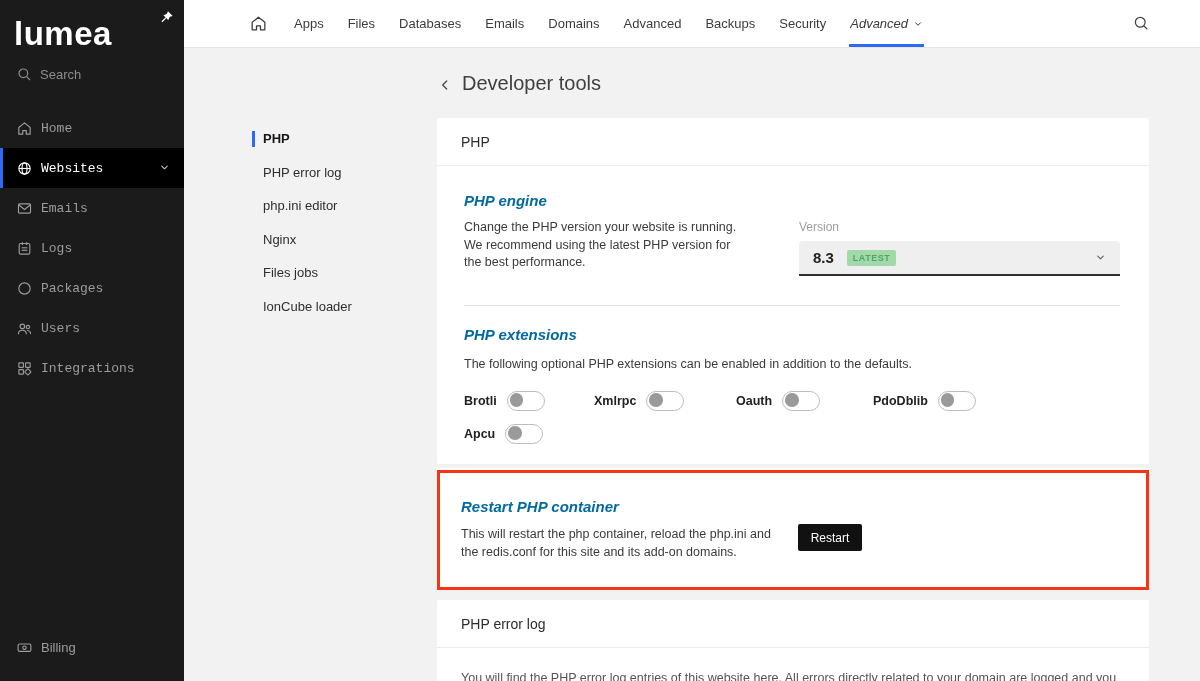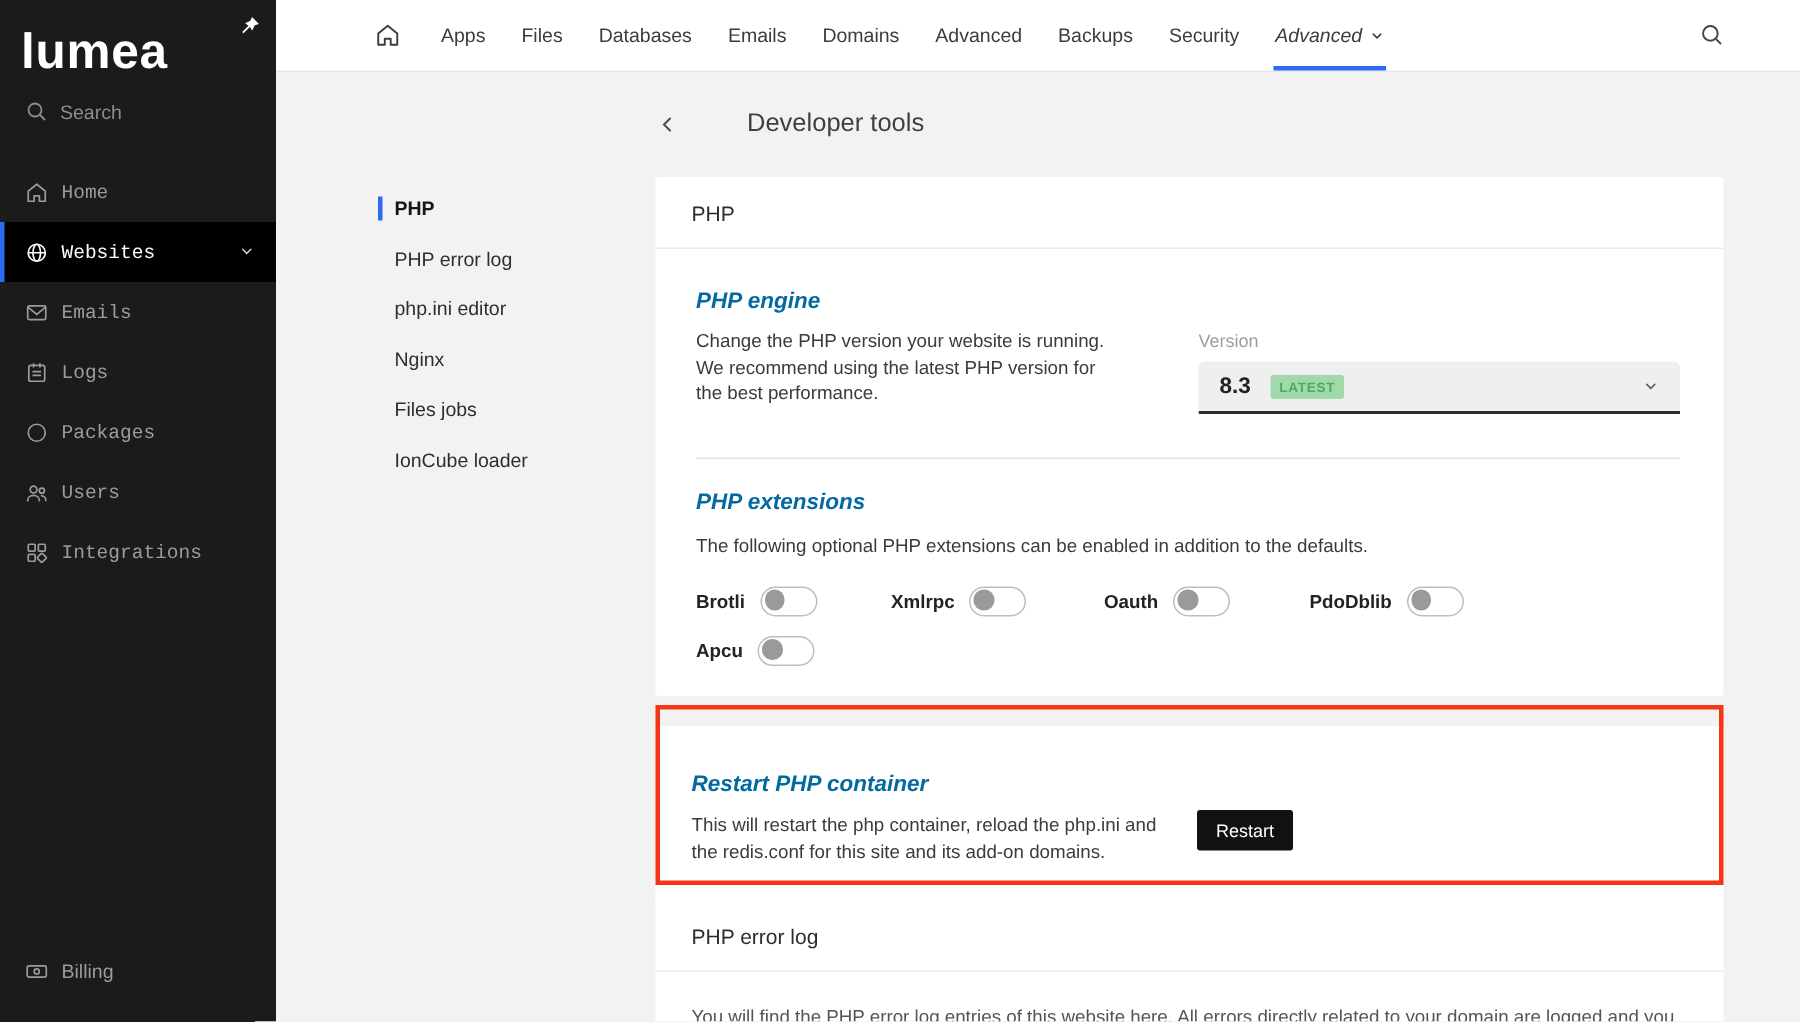--- a/index.html
+++ b/index.html
@@ -24,21 +24,21 @@
   .topbar { position:absolute; left:184px; top:0; width:1016px; height:48px; background:#fff; border-bottom:1px solid #e7e7e7; display:flex; align-items:stretch; padding-left:64px; z-index:5; }
   .topnav-item { display:flex; align-items:center; gap:5px; font-size:13px; color:#3c3c3c; padding:3px 1px 0 1px; margin-right:22px; border-bottom:3px solid transparent; cursor:pointer; white-space:nowrap; }
   .topnav-item.home { margin-right:24px; }
   .topnav-item.active { border-bottom-color:#2f6bf2;font-style:italic; }
   .topbar-search { position:absolute; right:48px; top:14px; width:20px; height:20px; cursor:pointer; }
 
   
   .content { position:absolute; left:184px; top:48px; width:1016px; height:633px; background:#f2f2f2; overflow:hidden; }
 
   .page-title-row { position:absolute; left:253px; top:24px; display:flex; align-items:center; gap:9px; }
-  .page-title { font-size:17px; color:#3f3f3f;margin-left:36px; }
+  .page-title { font-size:20px; color:#3f3f3f; }
   .back-btn { cursor:pointer; margin-top:2px; }
 
   .subnav { position:absolute; left:68px; top:74px; width:160px; }
   .subnav-item { height:33.5px; display:flex; align-items:center; cursor:pointer; }
   .subnav-item .bar { width:3px; height:16px; background:transparent; margin-right:8px; }
   .subnav-item .lbl { font-size:13px; color:#2e2e2e; }
   .subnav-item.active .bar { background:#2f6bf2; }
   .subnav-item.active .lbl { font-weight:700; color:#171717; }
 
   .card { position:absolute; left:253px; width:712px; background:#fff; border-radius:2px; }
@@ -55,21 +55,21 @@
   .version-value { font-size:15px; font-weight:600; color:#222; }
   .version-badge { margin-left:13px; background:#a2d9ab; color:#4fa763; font-size:9px; font-weight:700; letter-spacing:.5px; padding:3px 6px; border-radius:2px; }
   .version-select .chev { margin-left:auto; }
 
   .toggles-grid { position:absolute; left:27px; top:272px; display:grid; grid-template-columns:130px 142px 137px auto; row-gap:12px; }
   .toggle-cell { display:flex; align-items:center; gap:10px; height:21px; }
   .toggle-cell .lbl { font-size:12.5px; font-weight:600; color:#222; }
   .toggle { width:38px; height:20px; border:1.5px solid #bdbdbd; border-radius:10px; background:#fff; position:relative; cursor:pointer; }
   .toggle .knob { position:absolute; left:2px; top:1.75px; width:13.5px; height:13.5px; border-radius:50%; background:#9a9a9a; }
 
-  .restart-card { top:436px; height:120px; }
+  .restart-card { top:420px; height:120px; }
   .restart-btn { position:absolute; left:361px; top:56px; width:64px; height:27px; background:#111; color:#fff; font-size:12px; border:none; border-radius:2px; cursor:pointer; font-family:"Liberation Sans", sans-serif; }
   .annotation-box { position:absolute; left:253px; top:422px; width:712px; height:120px; border:3px solid #f43517; z-index:8; pointer-events:none; }
 
   .errorlog-card { top:552px; height:130px; }
   .errorlog-desc { position:absolute; left:24px; top:70px; width:664px; font-size:12.5px; line-height:17px; color:#555; }
 </style>
 </head>
 <body>
 
 <div class="sidebar">

